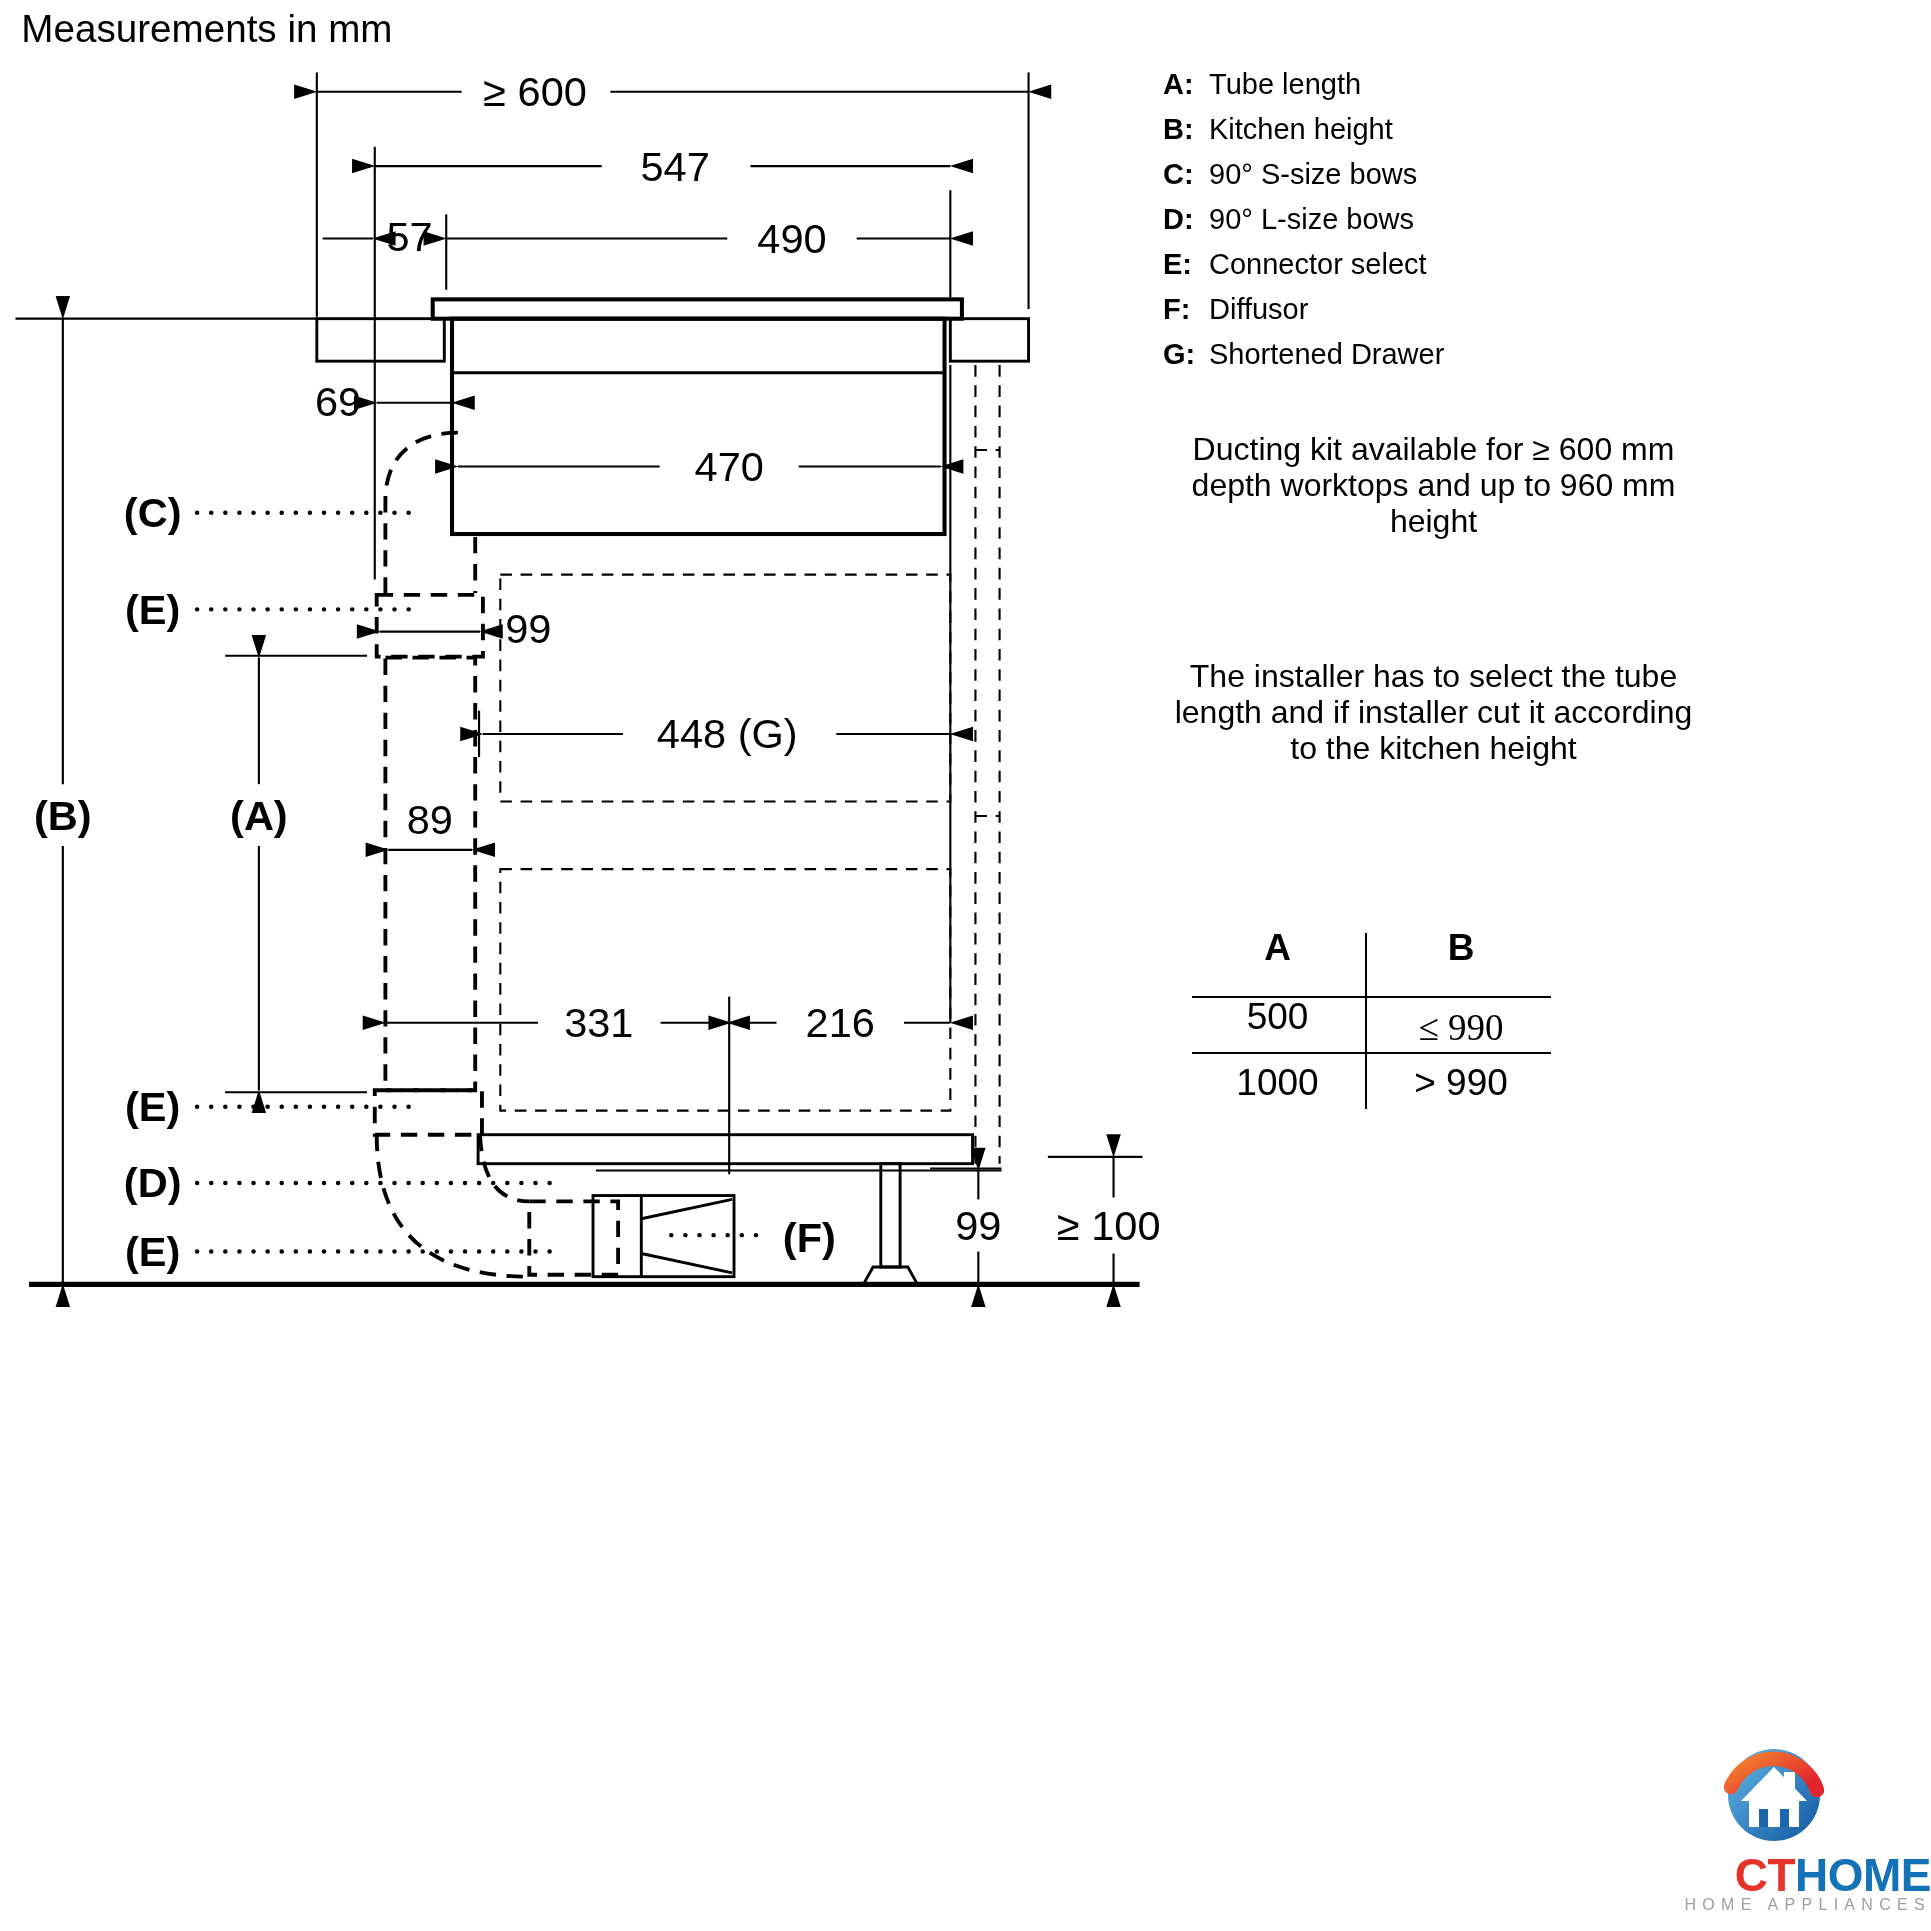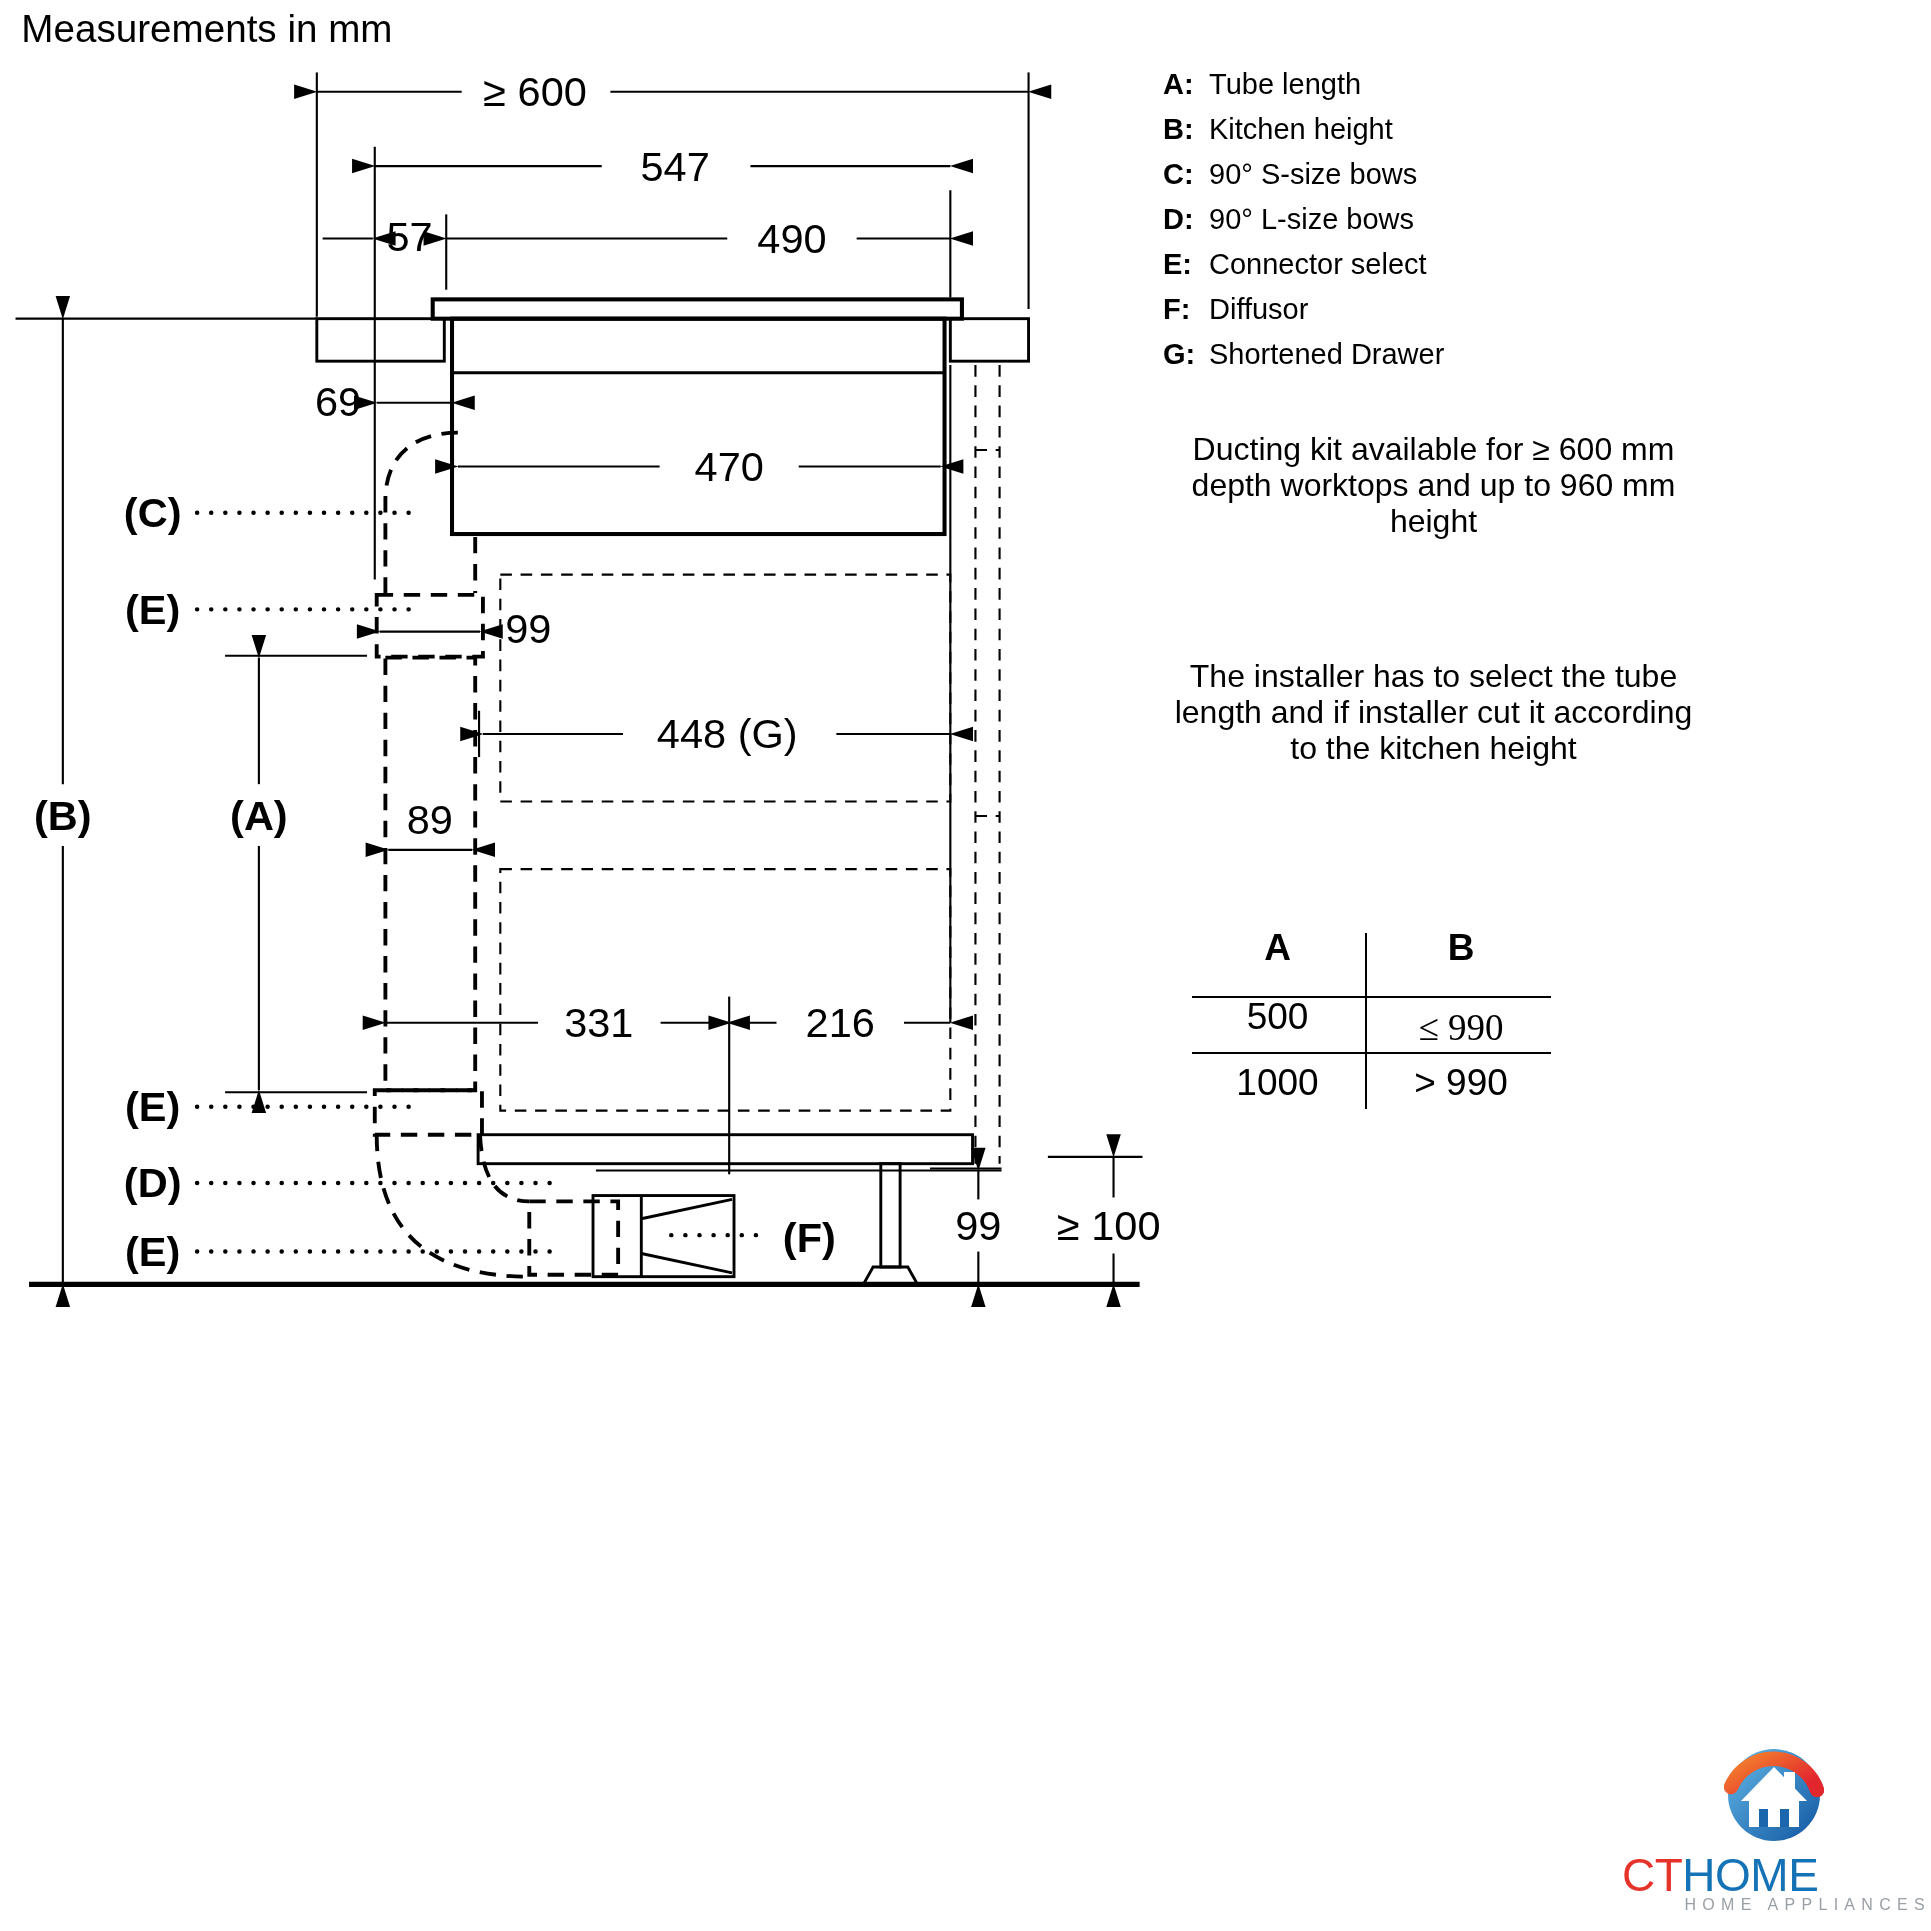--- a/index.html
+++ b/index.html
@@ -29,22 +29,22 @@
   
   .abtable{position:absolute;left:1190px;top:925px;width:367px;height:189px;font-size:37px;}
   .abtable .cellA{position:absolute;left:0;width:175px;text-align:center;}
   .abtable .cellB{position:absolute;left:175px;width:192px;text-align:center;}
   .abtable .hd{font-weight:bold;}
   .abtable .vline{position:absolute;left:175px;top:7.7px;width:2.4px;height:176px;background:#000;}
   .abtable .hline{position:absolute;left:1.9px;width:359px;height:2.4px;background:#000;}
   
   .logo{position:absolute;left:1622px;top:1738px;width:309px;height:193px;}
   .logo .icon{position:absolute;left:102px;top:3.9px;}
-  .logo .wordmark{position:absolute;left:0;top:110px;width:309px;text-align:left;
-    font-size:46px;font-weight:normal;letter-spacing:-0.5px;white-space:nowrap;}
+  .logo .wordmark{position:absolute;left:0;top:110px;width:309px;text-align:right;
+    font-size:46px;font-weight:bold;letter-spacing:-0.5px;white-space:nowrap;}
   .logo .ct{color:#e6332a;}
   .logo .home{color:#1472b7;}
   .logo .tagline{position:absolute;left:0;top:158px;width:309px;text-align:right;
     font-size:16px;letter-spacing:6.3px;color:#999fa4;white-space:nowrap;}
 </style>
 </head>
 <body>
 
 <svg id="diagram" width="1159" height="1352" viewBox="0 0 1200 1400">
   <defs>

